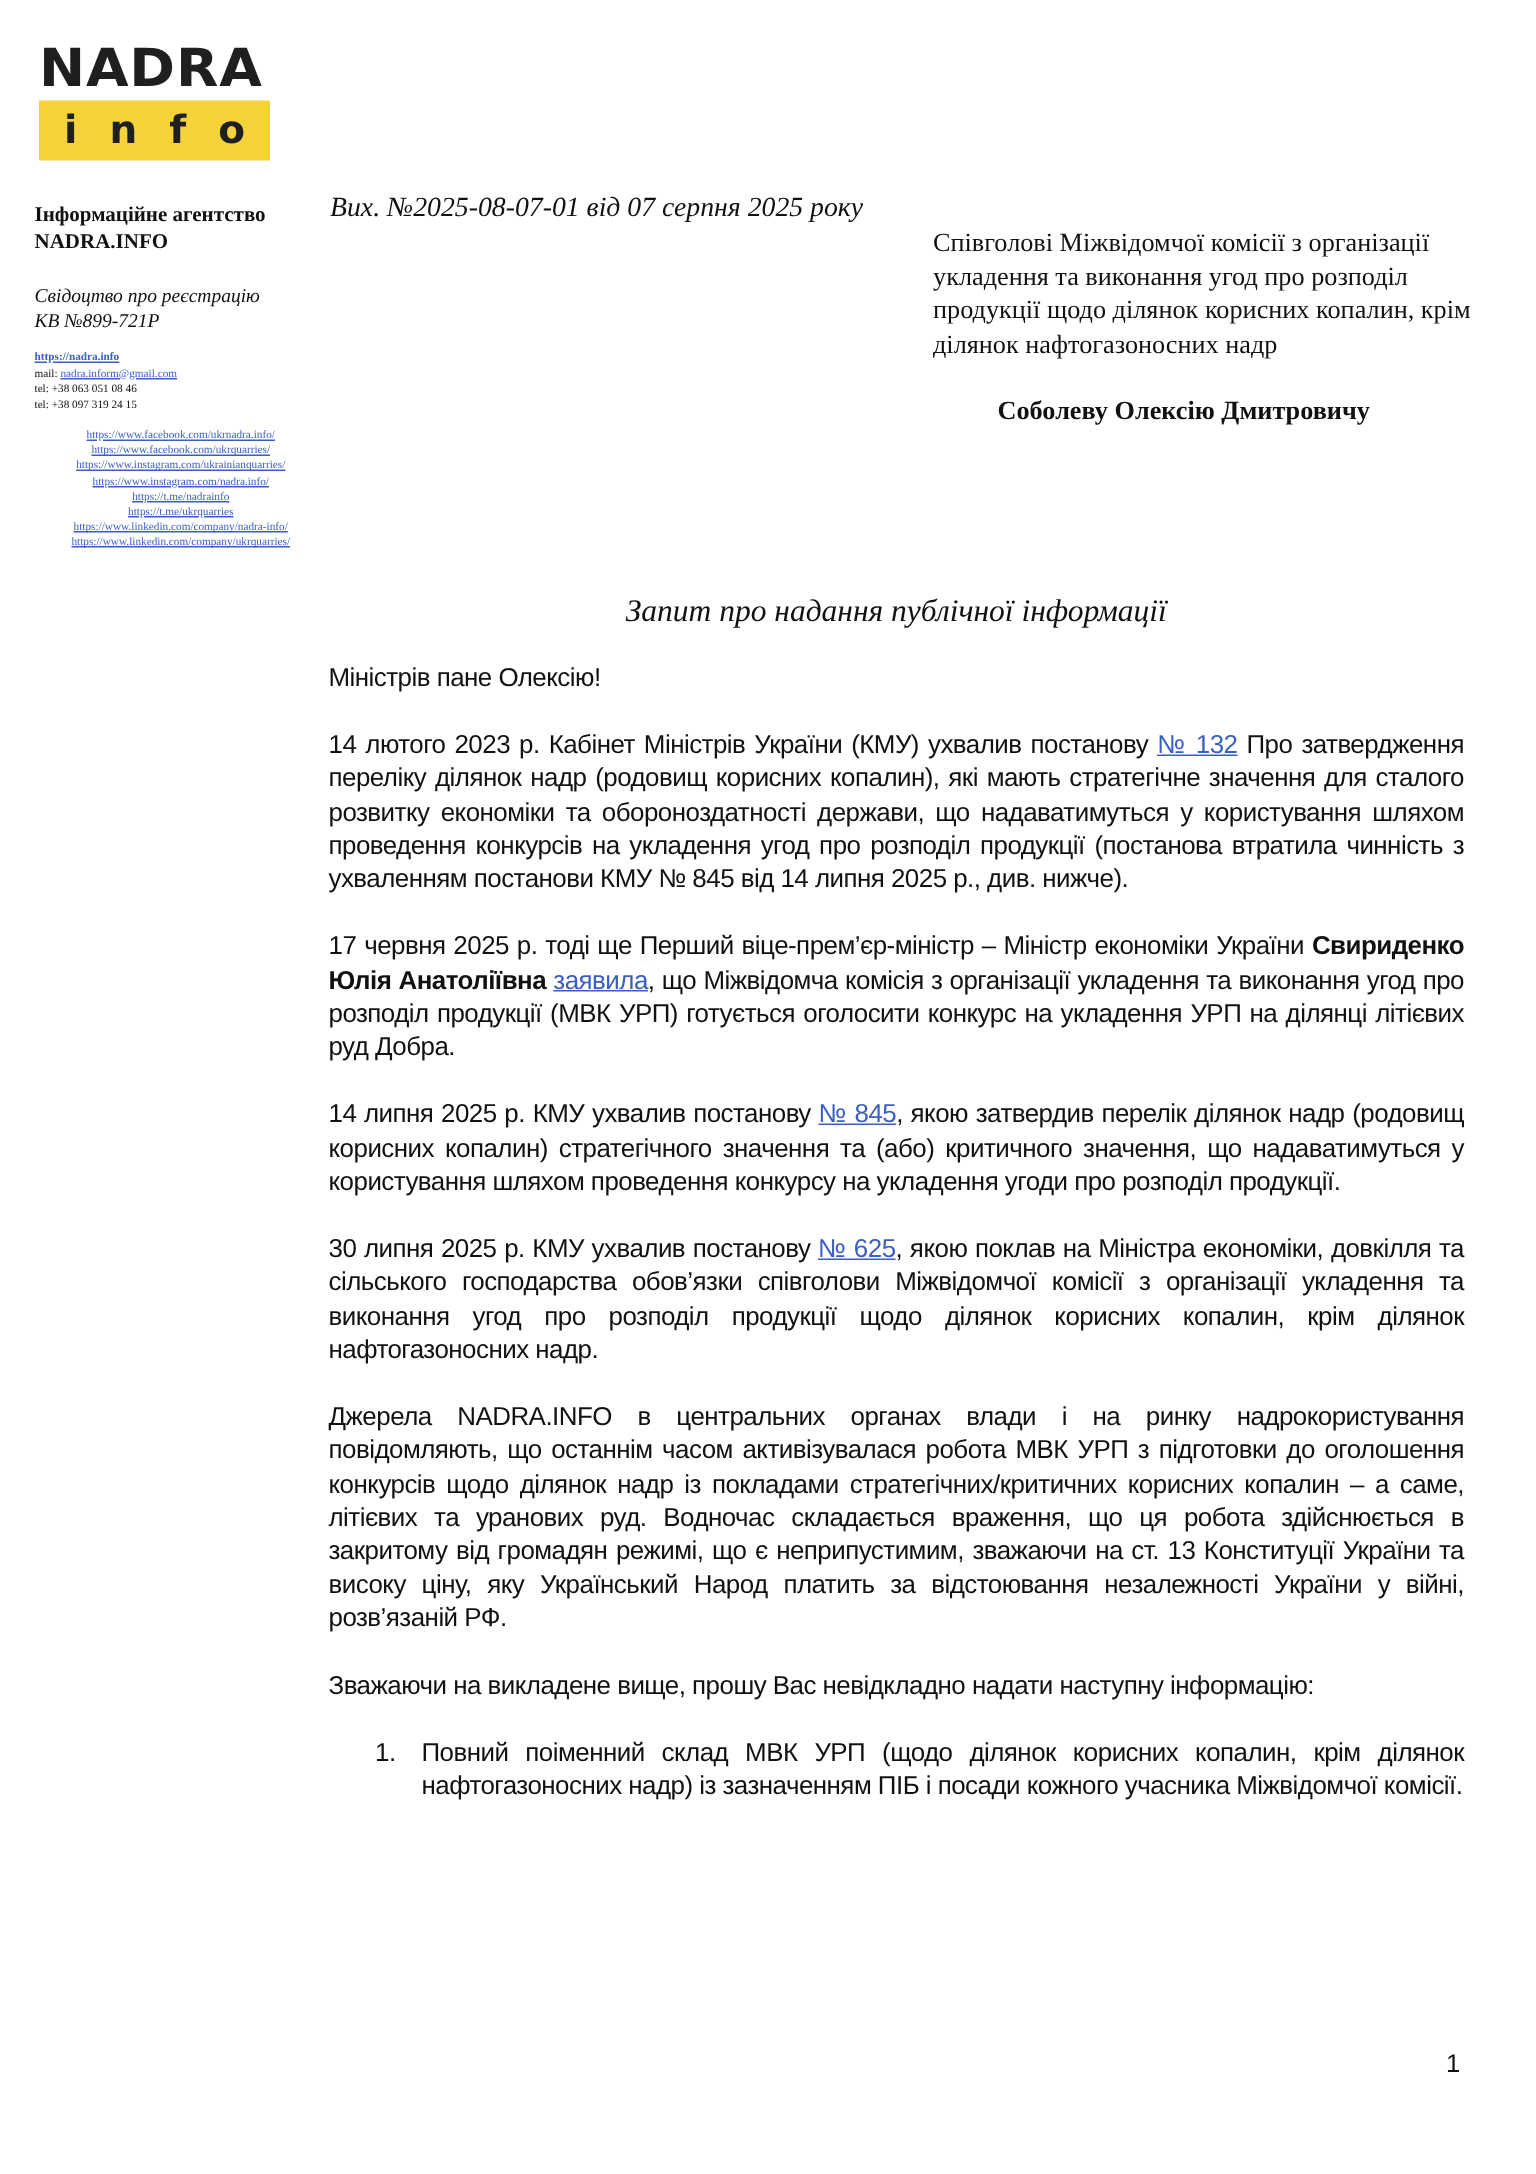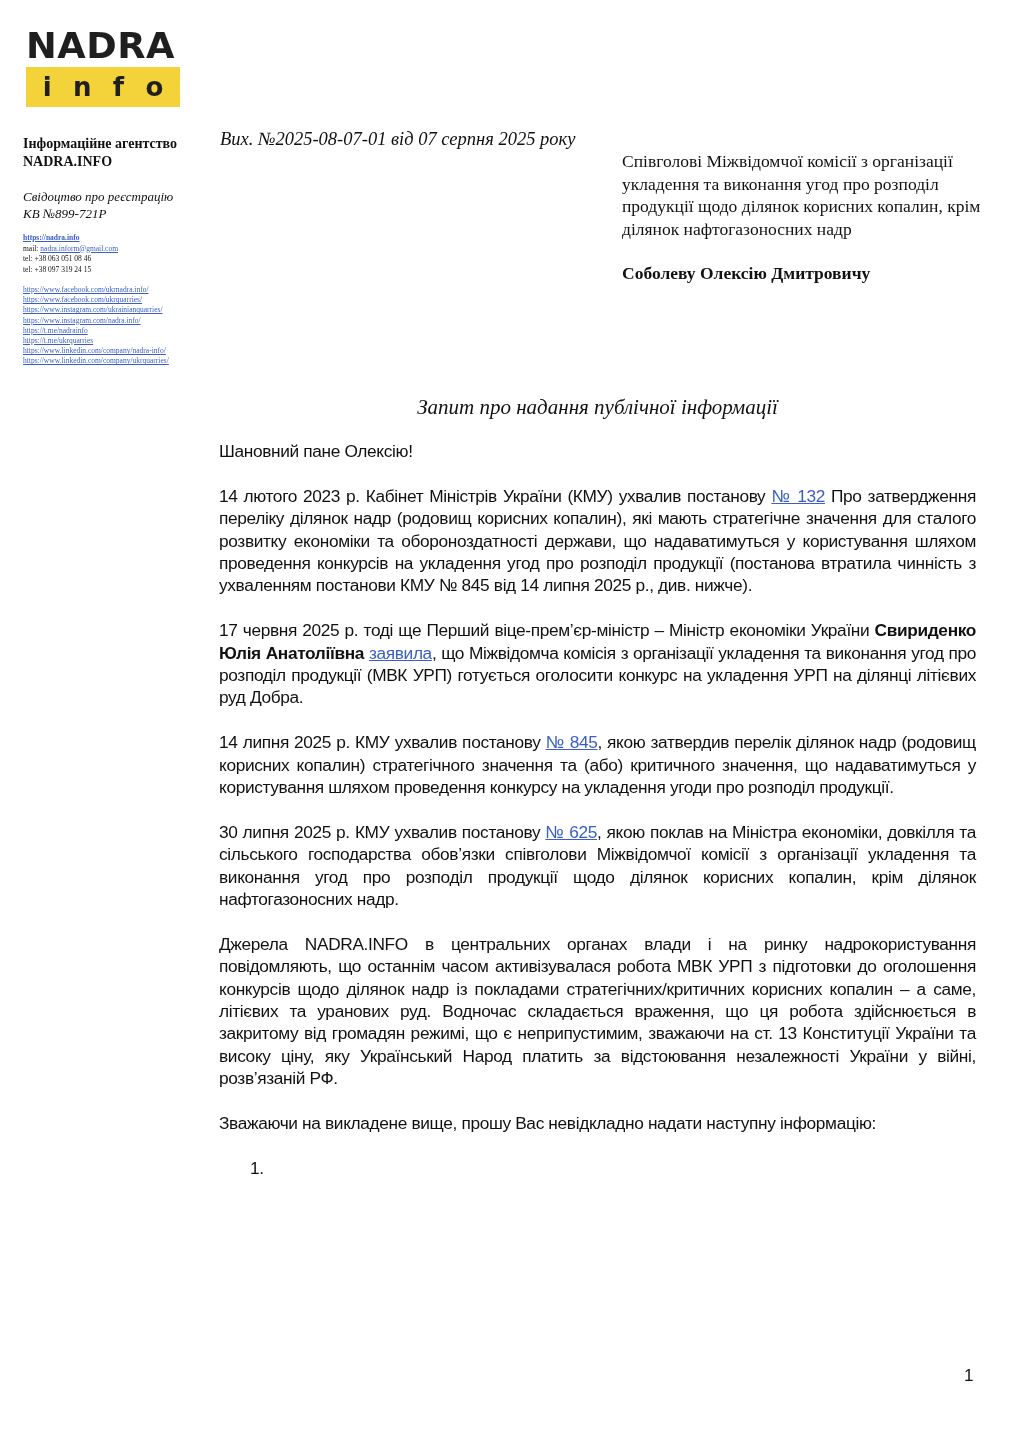--- a/index.html
+++ b/index.html
@@ -10,28 +10,28 @@
               font-size: 35px; letter-spacing: 0.5px; line-height: 36px; color: #1f1f1f;
               transform: scaleX(1.05); transform-origin: left; }
   .logo-box { margin-top: 3px; width: 154px; height: 40px; background: #f4d23a;
               display: flex; align-items: center; justify-content: space-around;
               font-family: "DejaVu Sans", "Liberation Sans", sans-serif; font-weight: 700;
               font-size: 26px; color: #1f1f1f; padding: 0 6px; box-sizing: border-box; }
   .sidebar { position: absolute; left: 23px; top: 135px; width: 195px; }
   .agency-name { font-weight: 700; font-size: 14px; line-height: 18px; }
   .cert { margin-top: 17px; font-style: italic; font-size: 13px; line-height: 17px; }
   .contacts { margin-top: 11px; font-size: 7.5px; line-height: 10.5px; }
-  .contacts a, .social a { color: #3a5ec4; text-decoration: underline; }
+  .contacts a, .social a { color: #3a5ec4; text-decoration: underline; text-align: center; }
   .contacts .site { font-weight: 700; }
   .social { margin-top: 10px; font-size: 7.5px; line-height: 10.2px; }
   .social a { display: block; }
   .outgoing { position: absolute; left: 220px; top: 129px; font-style: italic; font-size: 18.5px; }
   .addressee { position: absolute; left: 622px; top: 150px; width: 360px; font-size: 17.5px; line-height: 22.5px; }
   .addressee p { margin: 0 0 22px 0; }
-  .addressee .name { font-weight: 700; margin-top: 0; }
+  .addressee .name { font-weight: 700; margin-top: 0; margin-left: 43px; }
   .subject { position: absolute; left: 219px; top: 395px; width: 757px; text-align: center;
              font-style: italic; font-size: 21px; }
   .body { position: absolute; left: 219px; top: 440px; width: 757px;
           font-family: "Liberation Sans Narrow", "Liberation Sans", sans-serif;
           font-size: 17.3px; line-height: 22.4px; letter-spacing: -0.35px; }
   .body p { margin: 0 0 22.4px 0; text-align: justify; }
   .body a { color: #3a5ec4; text-decoration: underline; }
   .body b { font-weight: 700; }
   .list { margin: 0; padding: 0; list-style: none; }
   .list li { position: relative; padding-left: 62px; text-align: justify; }
@@ -82,25 +82,25 @@
 <div class="outgoing">Вих. №2025-08-07-01 від 07 серпня 2025 року</div>
 
 <div class="addressee">
   <p>Співголові Міжвідомчої комісії з організації укладення та виконання угод про розподіл продукції щодо ділянок корисних копалин, крім ділянок нафтогазоносних надр</p>
   <p class="name">Соболеву Олексію Дмитровичу</p>
 </div>
 
 <div class="subject">Запит про надання публічної інформації</div>
 
 <div class="body">
-  <p>Шановний пане Олексію!</p>
+  <p>Міністрів пане Олексію!</p>
   <p><span>14 лютого 2023 р. Кабінет Міністрів України (КМУ) ухвалив постанову </span><a>№ 132</a><span> Про затвердження переліку ділянок надр (родовищ корисних копалин), які мають стратегічне значення для сталого розвитку економіки та обороноздатності держави, що надаватимуться у користування шляхом проведення конкурсів на укладення угод про розподіл продукції (постанова втратила чинність з ухваленням постанови КМУ № 845 від 14 липня 2025 р., див. нижче).</span></p>
   <p><span>17 червня 2025 р. тоді ще Перший віце-прем’єр-міністр – Міністр економіки України </span><b>Свириденко Юлія Анатоліївна</b><span> </span><a>заявила</a><span>, що Міжвідомча комісія з організації укладення та виконання угод про розподіл продукції (МВК УРП) готується оголосити конкурс на укладення УРП на ділянці літієвих руд Добра.</span></p>
   <p><span>14 липня 2025 р. КМУ ухвалив постанову </span><a>№ 845</a><span>, якою затвердив перелік ділянок надр (родовищ корисних копалин) стратегічного значення та (або) критичного значення, що надаватимуться у користування шляхом проведення конкурсу на укладення угоди про розподіл продукції.</span></p>
   <p><span>30 липня 2025 р. КМУ ухвалив постанову </span><a>№ 625</a><span>, якою поклав на Міністра економіки, довкілля та сільського господарства обов’язки співголови Міжвідомчої комісії з організації укладення та виконання угод про розподіл продукції щодо ділянок корисних копалин, крім ділянок нафтогазоносних надр.</span></p>
   <p>Джерела NADRA.INFO в центральних органах влади і на ринку надрокористування повідомляють, що останнім часом активізувалася робота МВК УРП з підготовки до оголошення конкурсів щодо ділянок надр із покладами стратегічних/критичних корисних копалин – а саме, літієвих та уранових руд. Водночас складається враження, що ця робота здійснюється в закритому від громадян режимі, що є неприпустимим, зважаючи на ст. 13 Конституції України та високу ціну, яку Український Народ платить за відстоювання незалежності України у війні, розв’язаній РФ.</p>
   <p>Зважаючи на викладене вище, прошу Вас невідкладно надати наступну інформацію:</p>
   <ul class="list">
-    <li><span class="num">1.</span></li>
+    <li><span class="num">1.</span><span>Повний поіменний склад МВК УРП (щодо ділянок корисних копалин, крім ділянок нафтогазоносних надр) із зазначенням ПІБ і посади кожного учасника Міжвідомчої комісії.</span></li>
   </ul>
 </div>
 
 <div class="page-num">1</div>
 
 </body></html>

